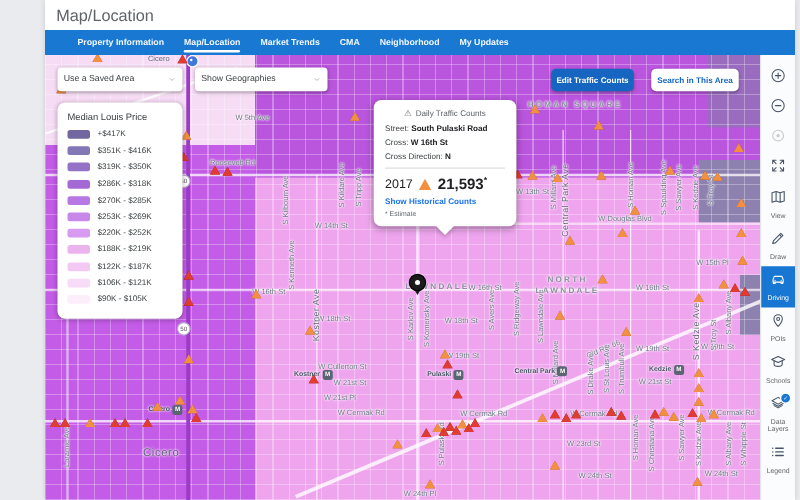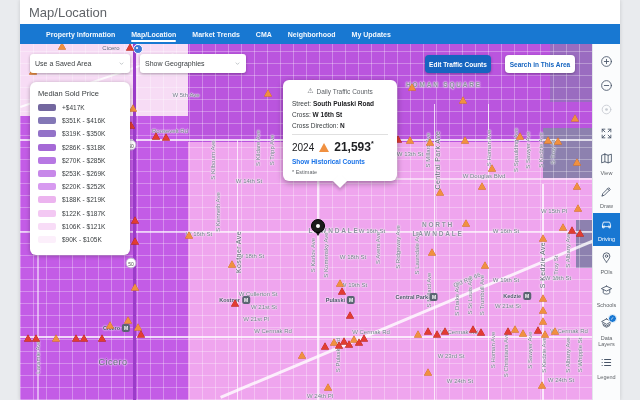--- a/index.html
+++ b/index.html
@@ -1,17 +1,17 @@
 <!DOCTYPE html>
 <html><head>
 <meta charset="utf-8">
 <style>
   html,body{margin:0;padding:0;}
   body{width:640px;height:400px;background:#e9ebee;font-family:"Liberation Sans",sans-serif;overflow:hidden;position:relative;}
-  #app{position:absolute;left:20px;top:0;width:600px;height:400px;background:#fff;box-shadow:0 0 4px rgba(0,0,0,.15);}
+  #app{position:absolute;left:36px;top:0;width:600px;height:400px;background:#fff;box-shadow:0 0 4px rgba(0,0,0,.15);}
   
   #titlebar{position:absolute;left:0;top:0;width:100%;height:24px;background:#fff;border-bottom:1px solid #ececec;}
   #titlebar .t{position:absolute;left:9px;top:5px;font-size:13px;color:#5f6368;}
   
   #nav{position:absolute;left:0;top:24px;width:100%;height:20px;background:#1878d2;display:flex;align-items:center;padding-left:26px;box-sizing:border-box;gap:16px;}
   .tab{position:relative;font-size:7px;font-weight:bold;color:rgba(255,255,255,.95);height:100%;display:flex;align-items:center;cursor:pointer;}
   .tab.active:after{content:"";position:absolute;left:0;right:0;bottom:2px;height:2px;background:#fff;border-radius:1px;}
   
   #map{position:absolute;left:0;top:44px;width:572px;height:356px;overflow:hidden;}
   .rg{position:absolute;}
@@ -314,21 +314,21 @@
     <div class="dd" style="left:120px;width:106px;">
       <span class="dd-val">Show Geographies</span>
       <svg viewBox="0 0 24 24">
           <path d="M6 9l6 6 6-6"></path>
         </svg>
     </div>
     <div class="btn" id="btn-edit">Edit Traffic Counts</div>
     <div class="btn" id="btn-search">Search in This Area</div>
 
     <div id="legend">
-      <div class="lg-title">Median Sold Price</div>
+      <div class="lg-title">Median Louis Price</div>
       <div>
           <div class="lg-row">
             <span class="lg-swatch" style="background: rgb(115, 103, 159);"></span>
             <span class="lg-label">+$417K</span>
           </div>
           <div class="lg-row">
             <span class="lg-swatch" style="background: rgb(131, 119, 182);"></span>
             <span class="lg-label">$351K - $416K</span>
           </div>
           <div class="lg-row">
@@ -382,21 +382,21 @@
       <div class="pp-row">
         <span>Cross:</span>
         <b>W 16th St</b>
       </div>
       <div class="pp-row">
         <span>Cross Direction:</span>
         <b>N</b>
       </div>
       <div class="pp-div"></div>
       <div class="pp-count-row">
-        <span class="pp-year">2024</span>
+        <span class="pp-year">2017</span>
         <span class="pp-tri"></span>
         <span class="pp-count"><span>21,593</span><sup>*</sup></span>
       </div>
       <div class="pp-link">Show Historical Counts</div>
       <div class="pp-note">* Estimate</div>
       <div class="tailbox"></div>
     </div>
   </div>
 
   <div id="sidebar">

